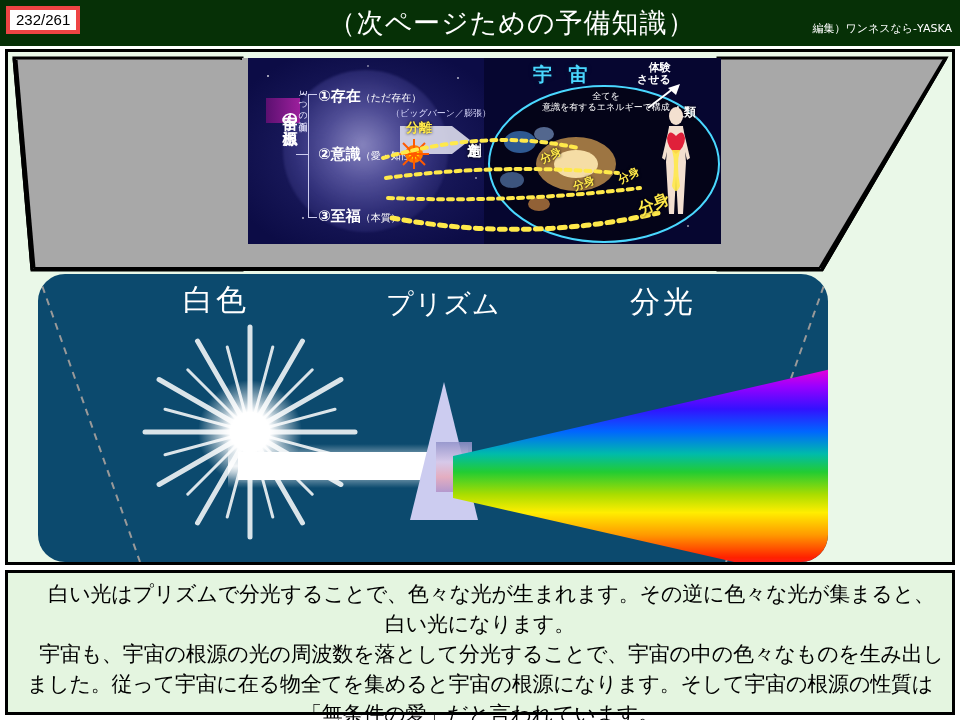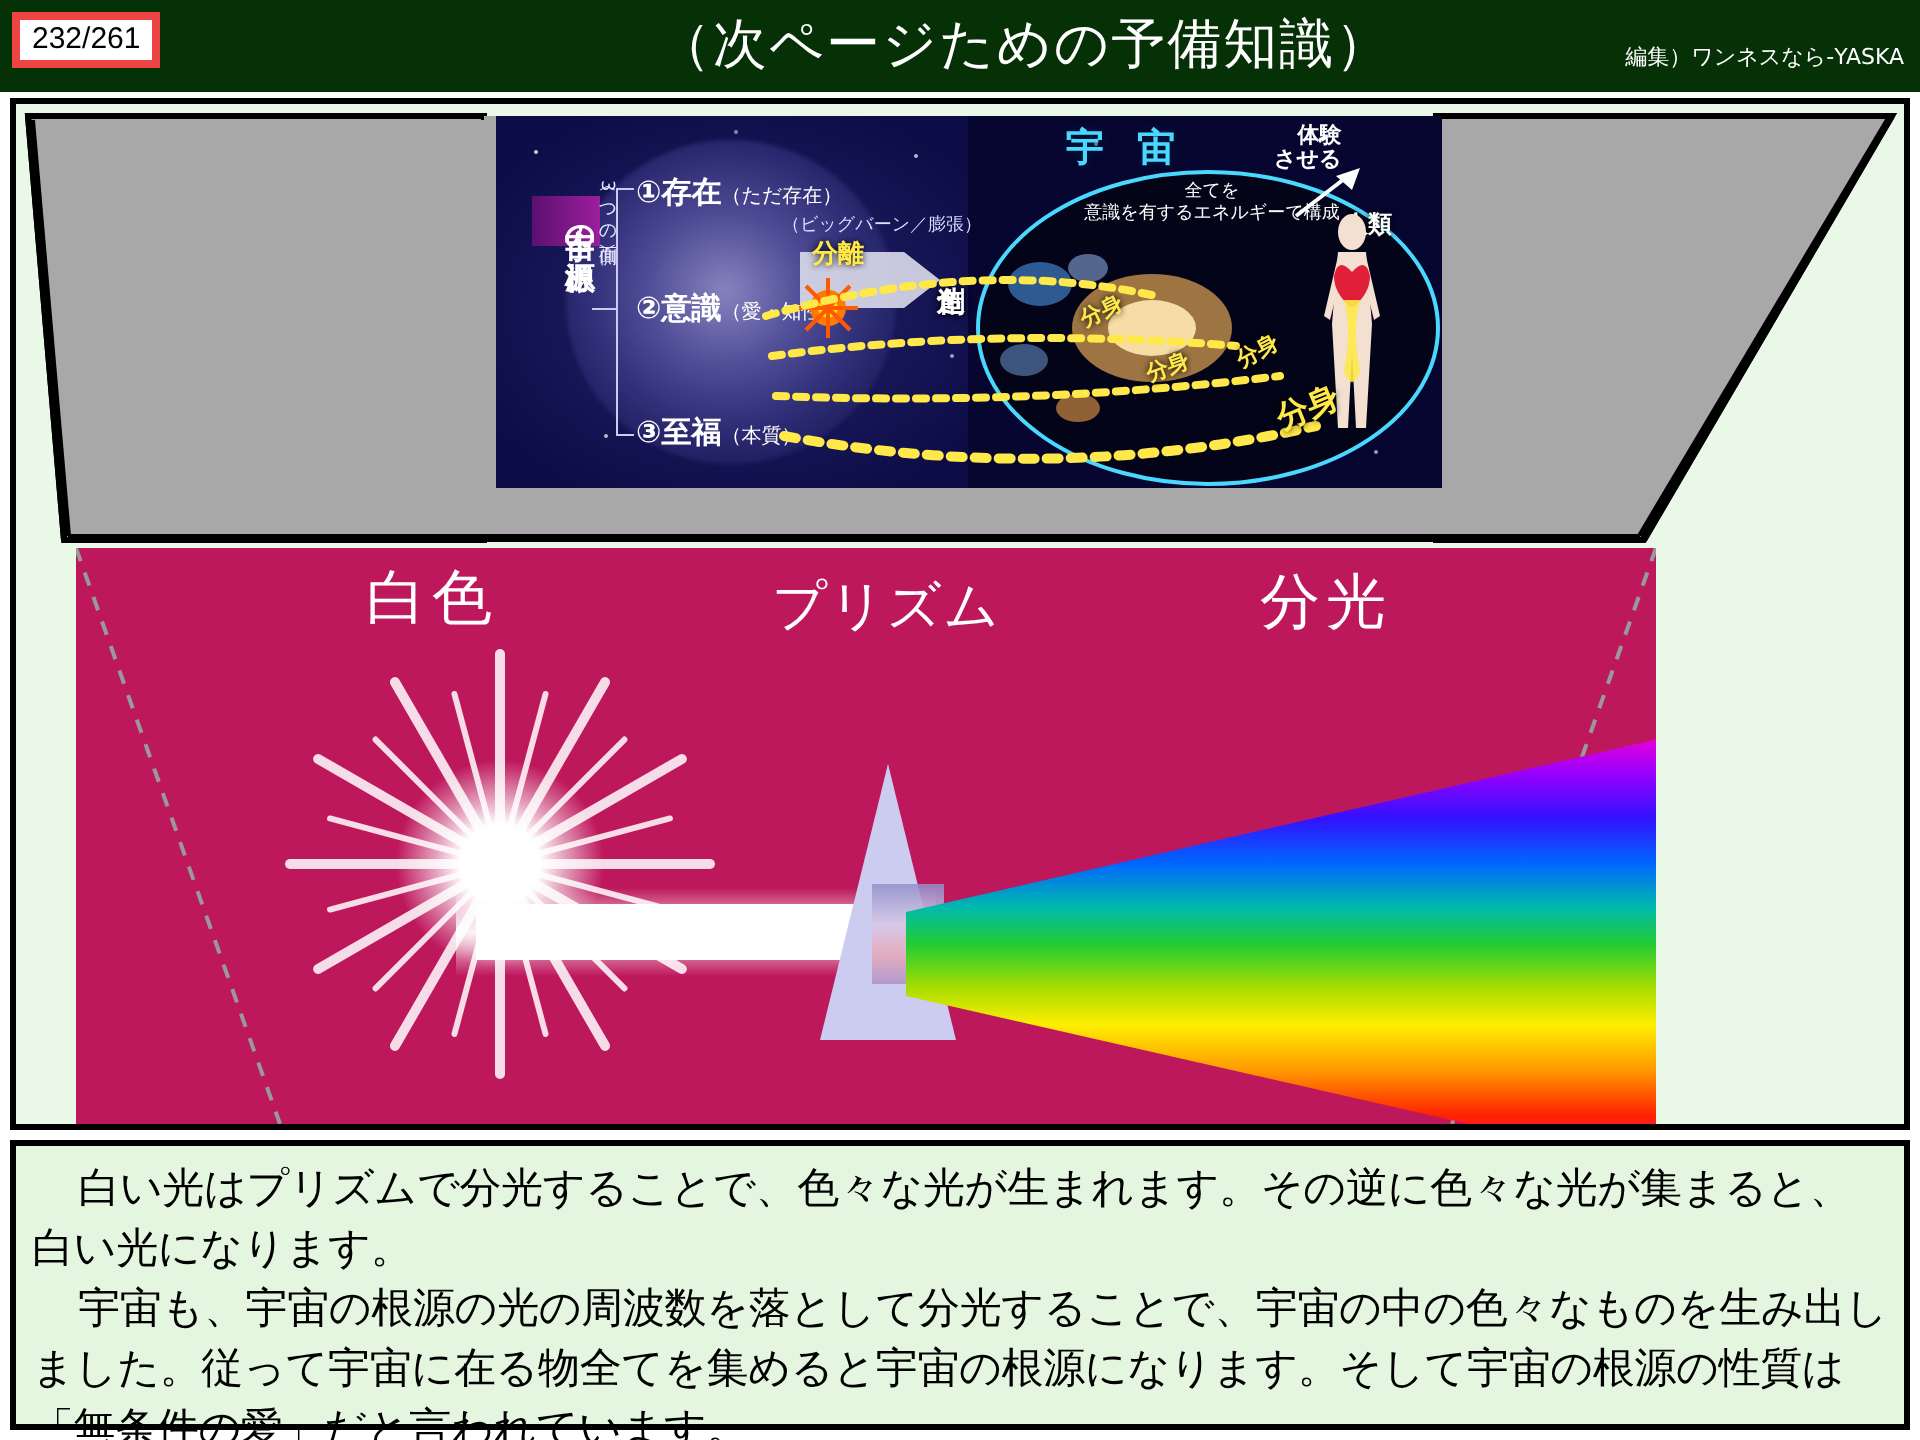--- a/index.html
+++ b/index.html
@@ -50,21 +50,21 @@
   }
 
   
   .wall{
     position:absolute;left:0;top:0;width:944px;height:510px;
   }
 
   
   .stage{
     position:absolute;left:30px;top:222px;width:790px;height:288px;
-    background:#be185d;overflow:hidden;
+    background:#0c4a6e;overflow:hidden;border-radius:27px;
   }
 
   
   .stage-label{
     position:absolute;color:#ffffff;white-space:nowrap;
     font-family:"DejaVu Sans",sans-serif;
     font-size:30px;line-height:32px;font-weight:normal;
     letter-spacing:3px;
   }
   .lbl-white{left:145px;top:10px;}
@@ -190,20 +190,21 @@
     position:absolute;left:5px;top:570px;width:950px;height:145px;
     background:#e4f5e0;border:3px solid #000000;box-sizing:border-box;
     padding:6px 8px 0 8px;
   }
   .caption p{
     margin:0;color:#000000;
     font-family:"DejaVu Sans",sans-serif;
     font-size:21px;line-height:30px;
     text-indent:1.1em;
     letter-spacing:-0.2px;
+    text-align:center;
   }
 </style>
 </head>
 <body>
 
 <div class="slide">
 
   <div class="header">
     <div class="page-badge">232/261</div>
     <div class="header-title">（次ページための予備知識）</div>

